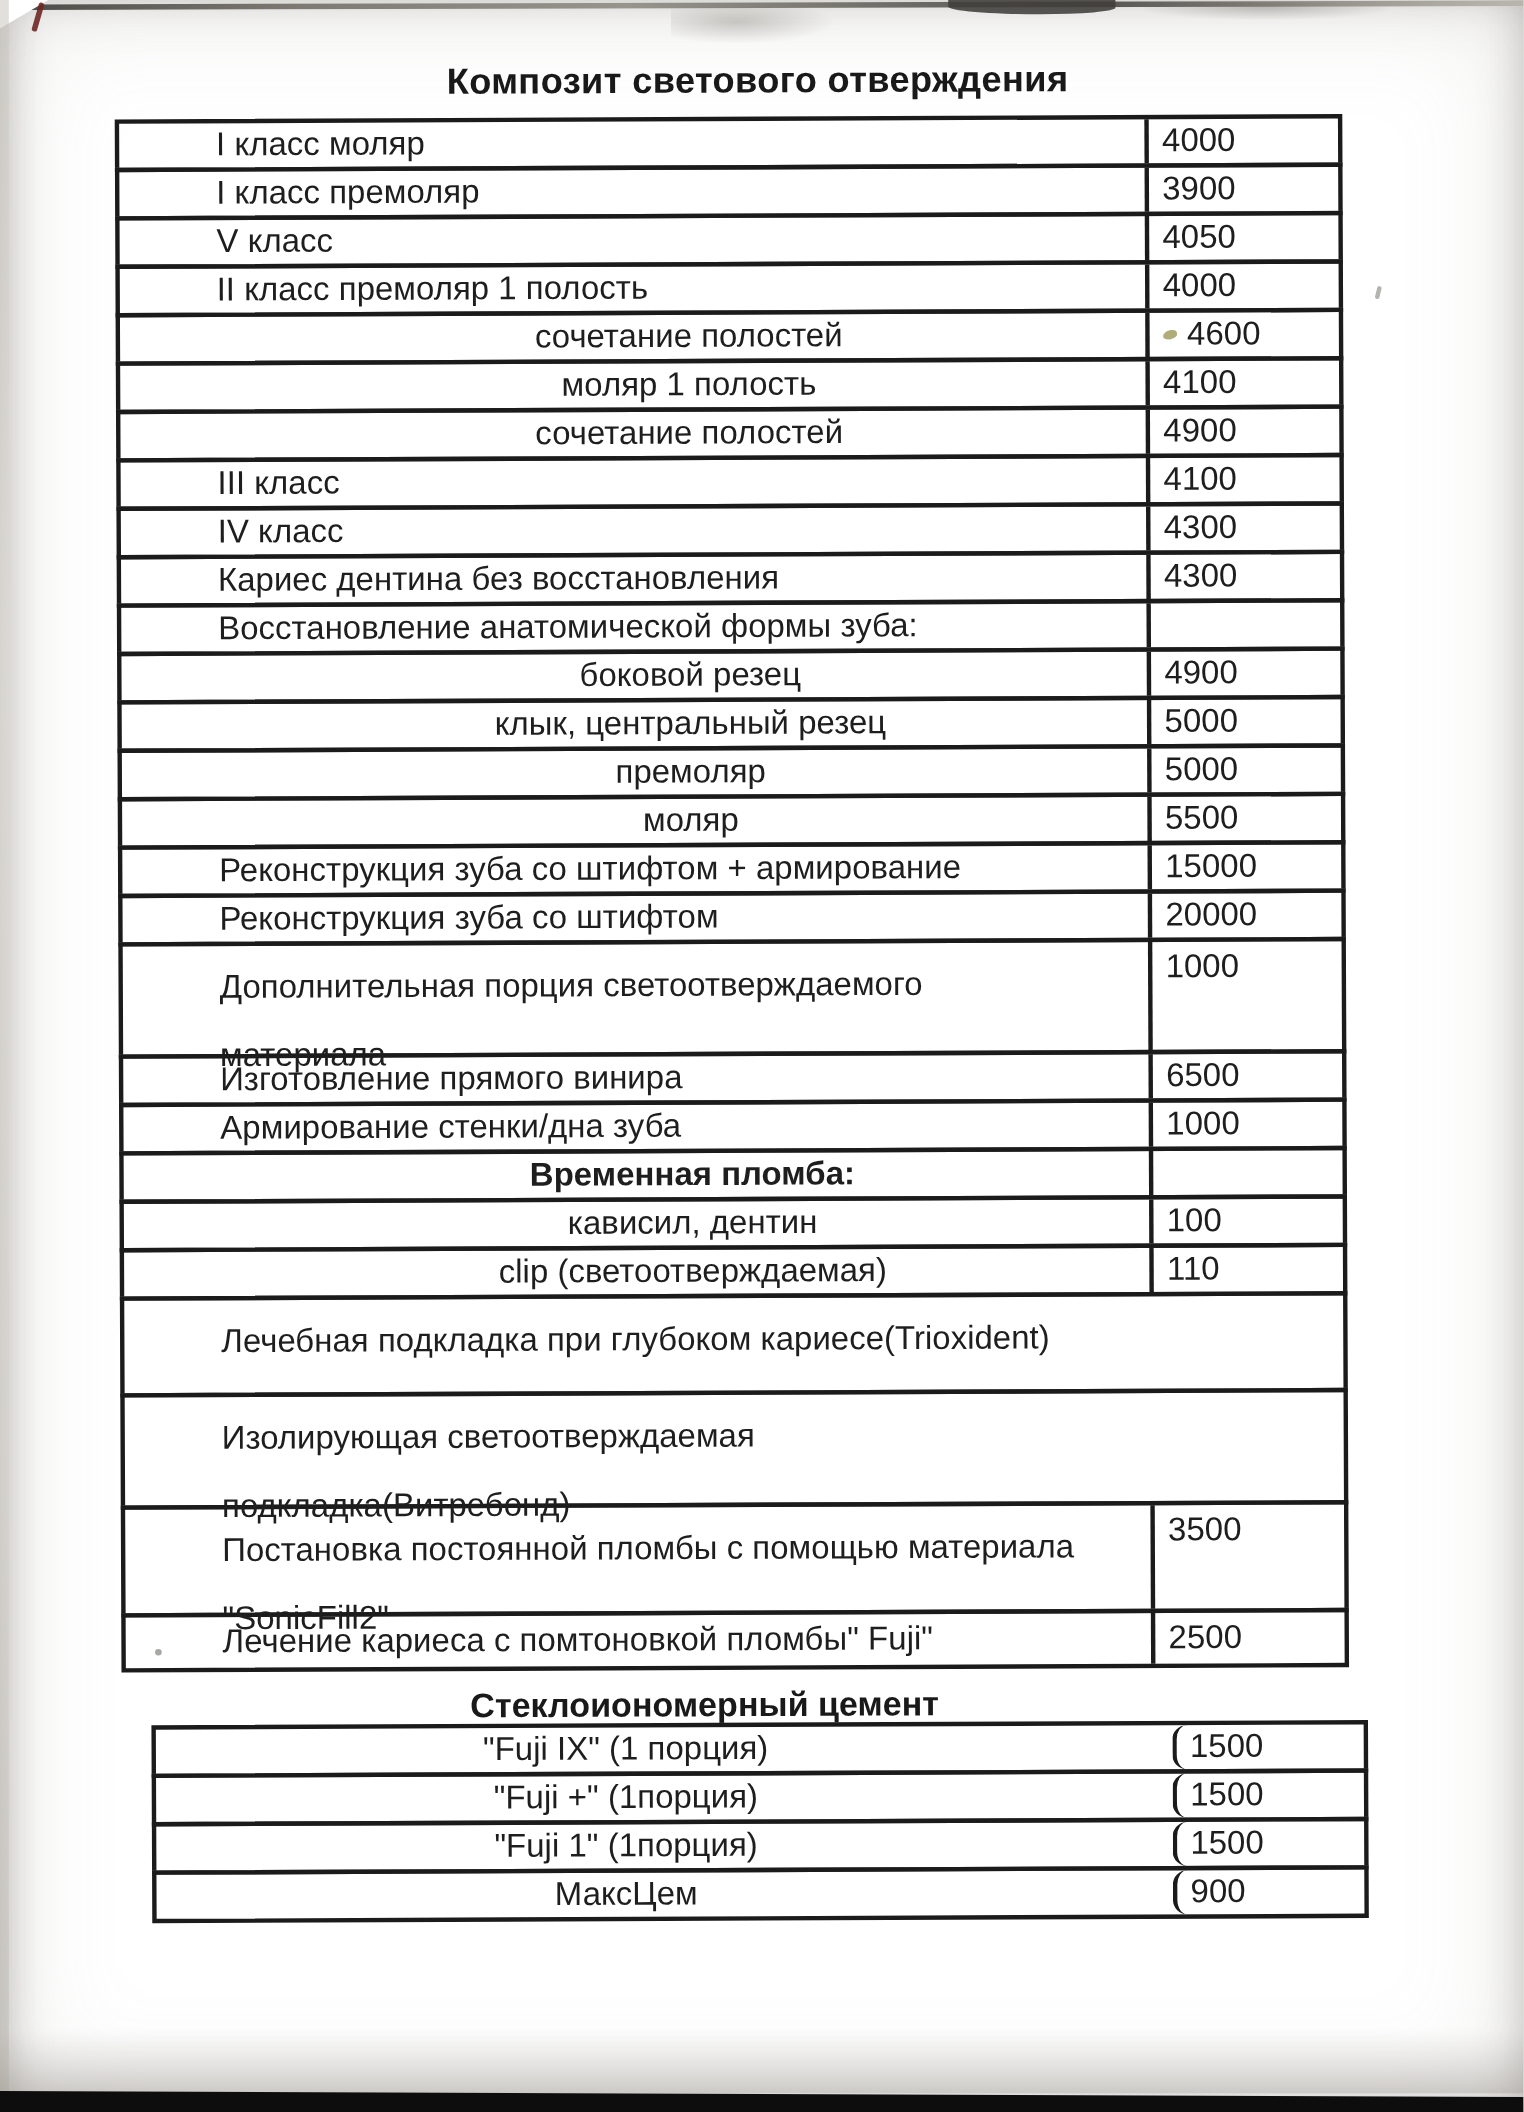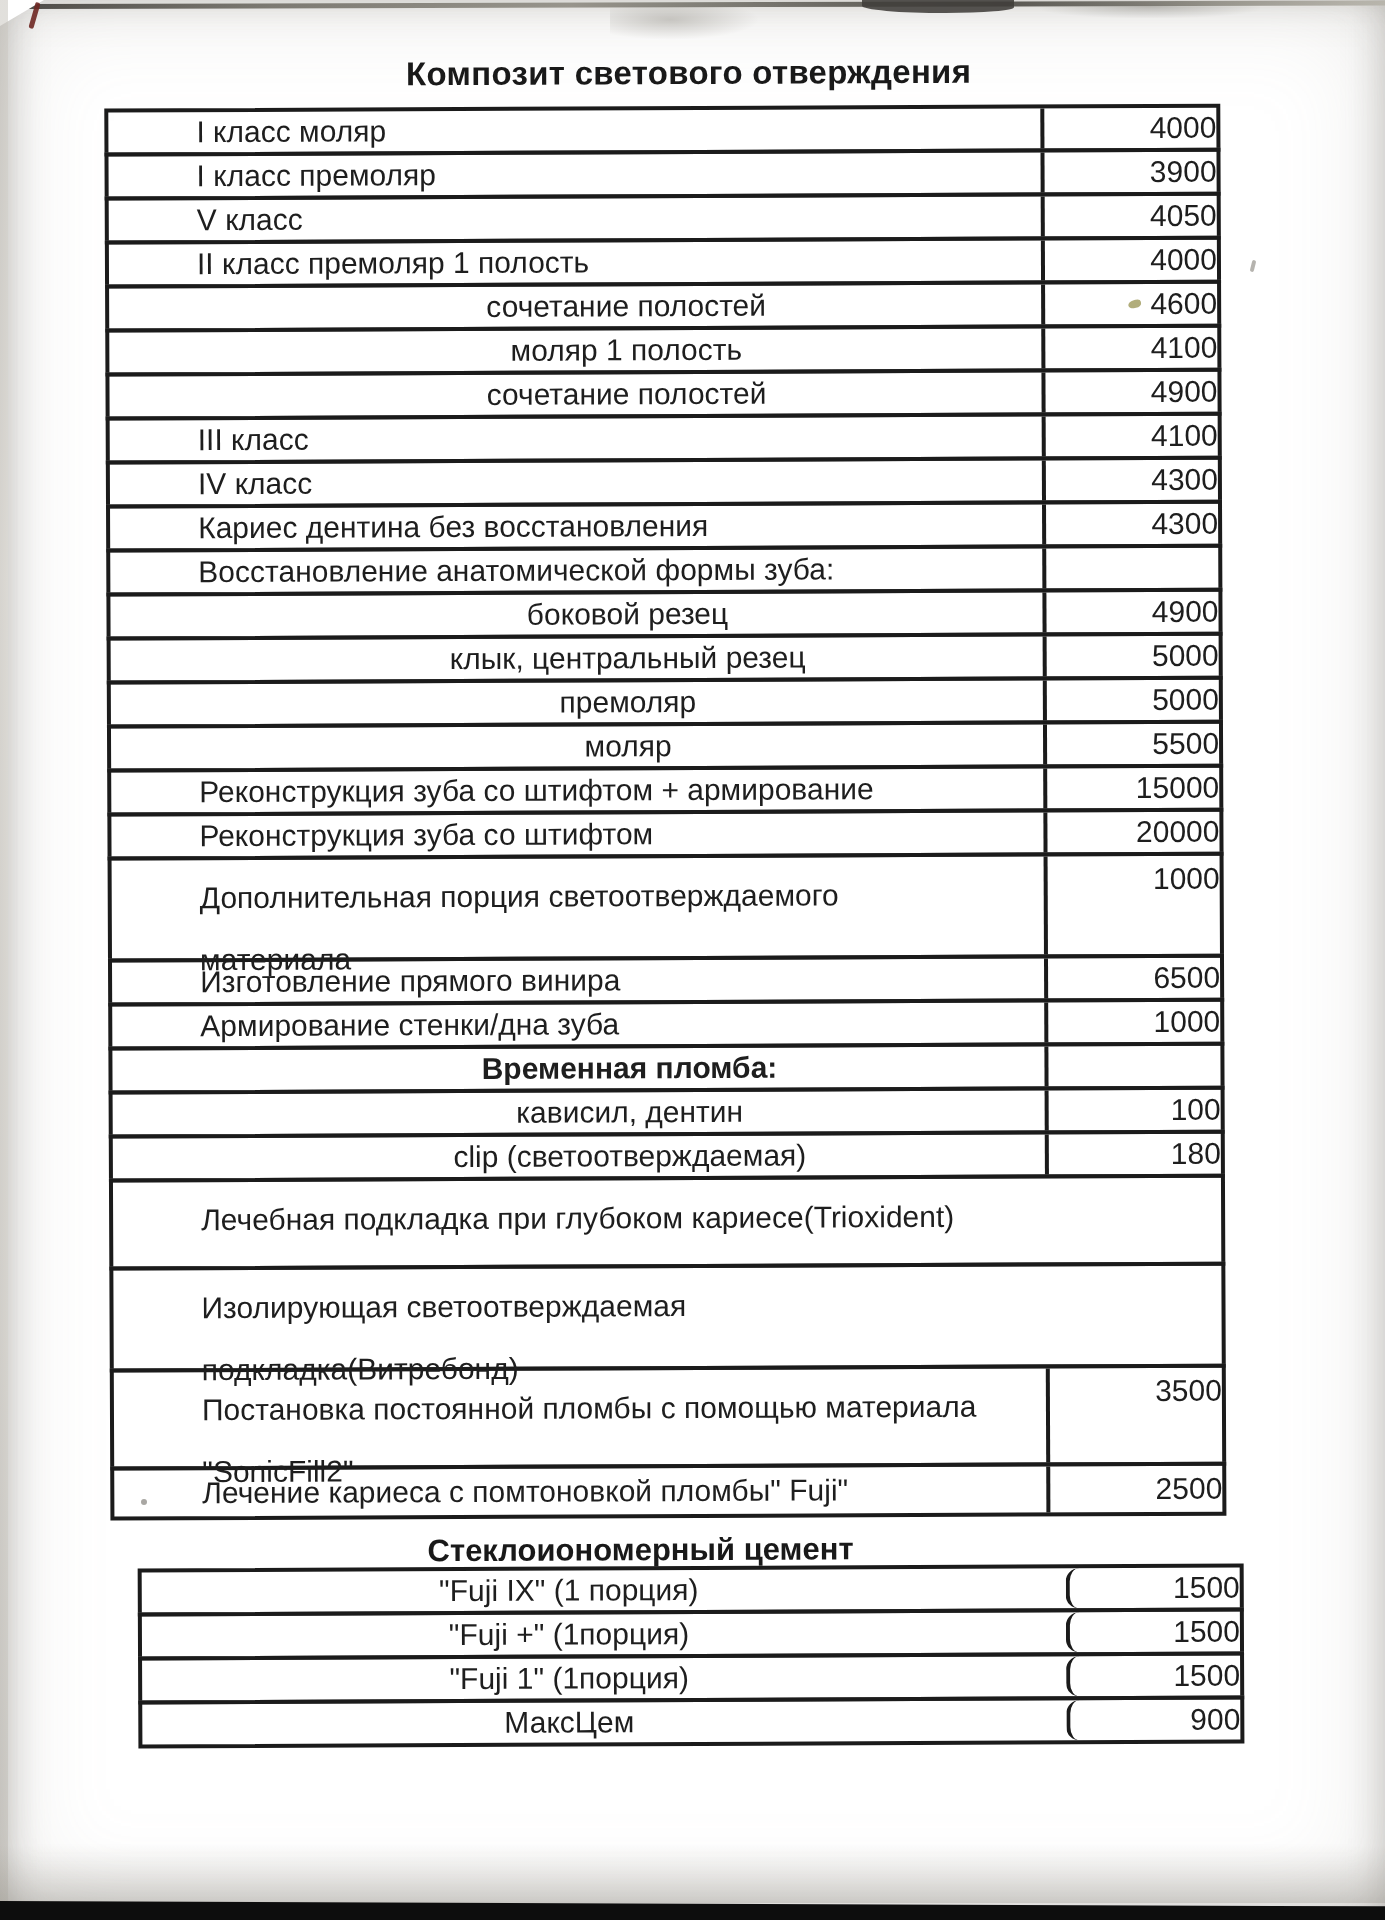--- a/index.html
+++ b/index.html
@@ -47,21 +47,21 @@
     font-size:30px;line-height:1.2;
     white-space:pre-line;
     box-sizing:border-box;
   }
   .name.center{justify-content:center;padding-left:110px;}
   #table2 .name.center{padding-left:0;padding-right:70px;}
   .name.bold{font-weight:bold;}
   .row.tall .name{align-items:flex-start;padding-top:7px;line-height:2.05;}
   .price{
     width:176px;border-left:4px solid #1b1b1b;
-    display:flex;align-items:center;justify-content:flex-end;
+    display:flex;align-items:center;justify-content:flex-start;
     font-size:30px;box-sizing:border-box;padding-left:12px;
   }
   #table2 .price{width:174px;border-radius:13px;}
   .price.top{align-items:flex-start;padding-top:6px;}
   .mark{
     display:inline-block;width:13px;height:8px;margin-right:9px;
     background:#97914f;border-radius:60% 40% 50% 50%;opacity:.75;
     transform:rotate(-12deg);
   }
 
@@ -249,21 +249,21 @@
         </div>
         <div class="row">
           <div class="name center">кависил, дентин</div>
           <div class="price">
             <span>100</span>
           </div>
         </div>
         <div class="row">
           <div class="name center">clip (светоотверждаемая)</div>
           <div class="price">
-            <span>180</span>
+            <span>110</span>
           </div>
         </div>
         <div class="row tall" style="height: 92px;">
           <div class="name left">Лечебная подкладка при глубоком кариесе(Trioxident)</div>
         </div>
         <div class="row tall" style="height: 106px;">
           <div class="name left">Изолирующая светоотверждаемая
 подкладка(Витребонд)</div>
         </div>
         <div class="row tall" style="height: 102px;">

